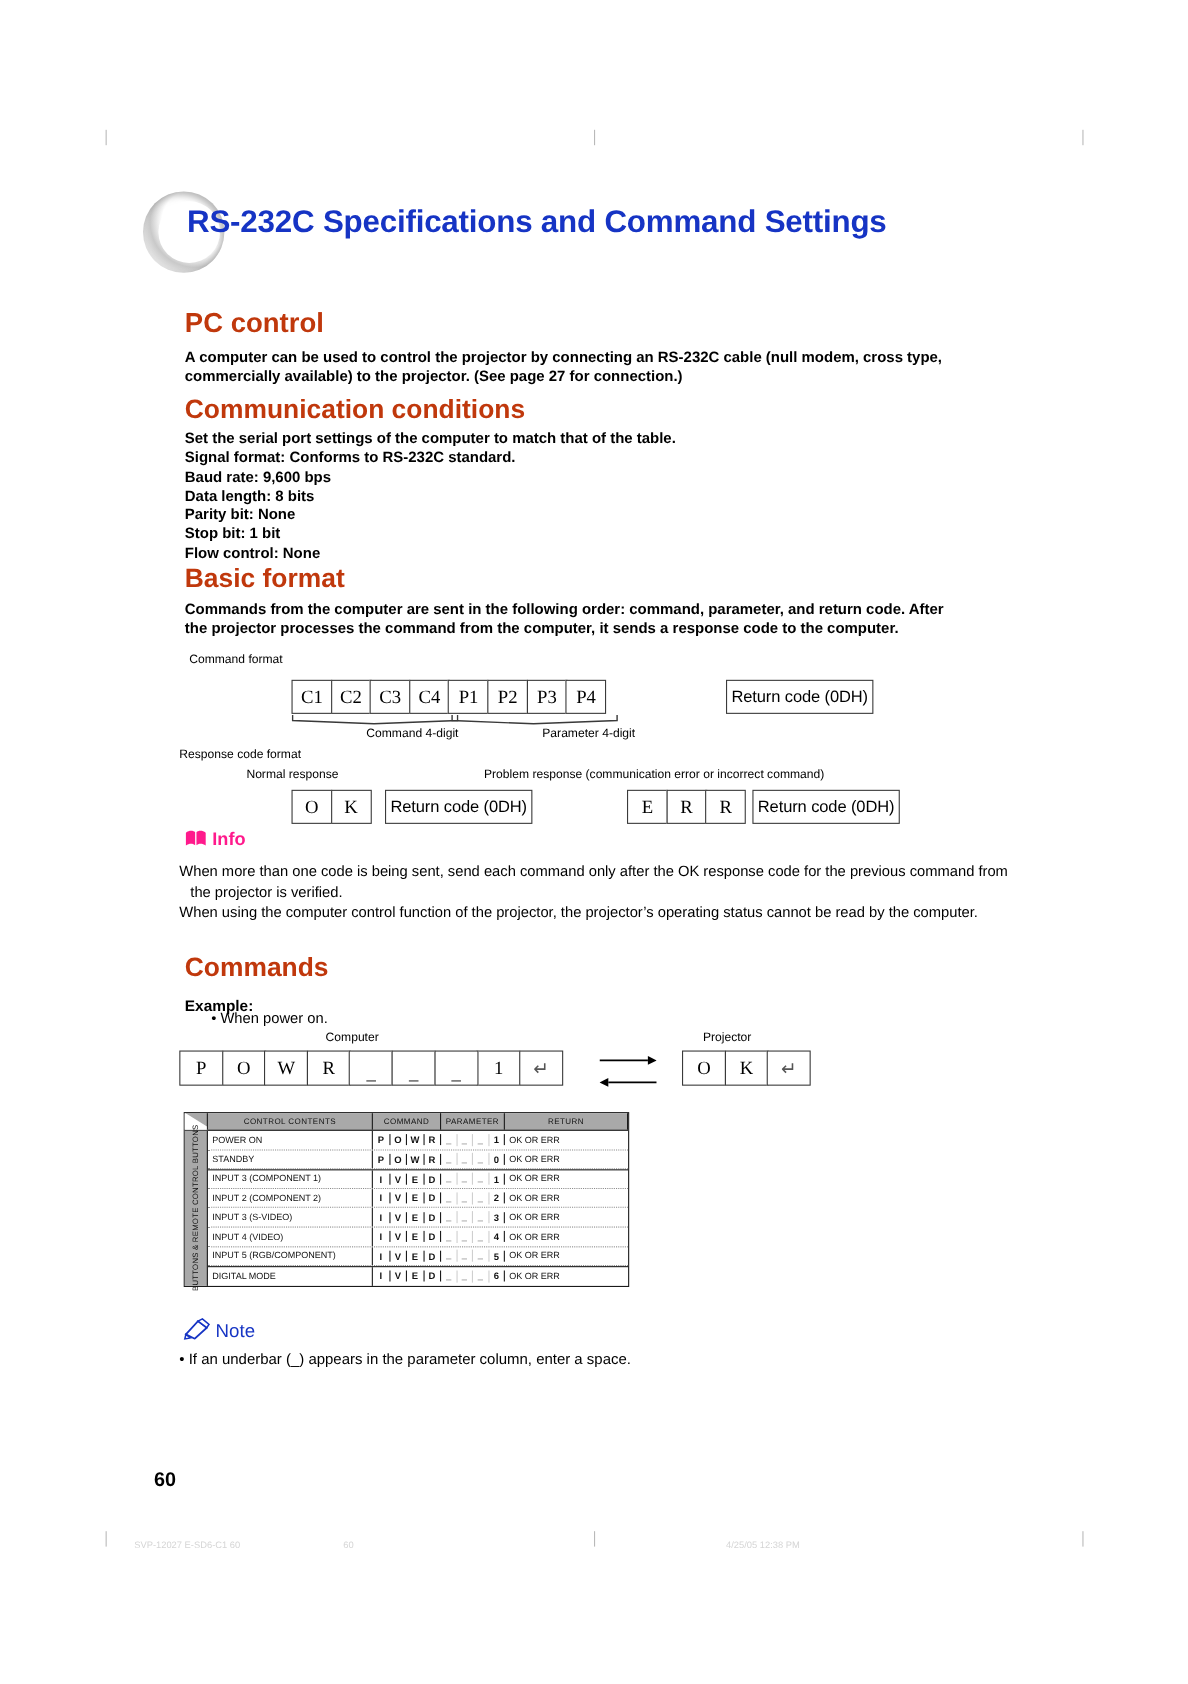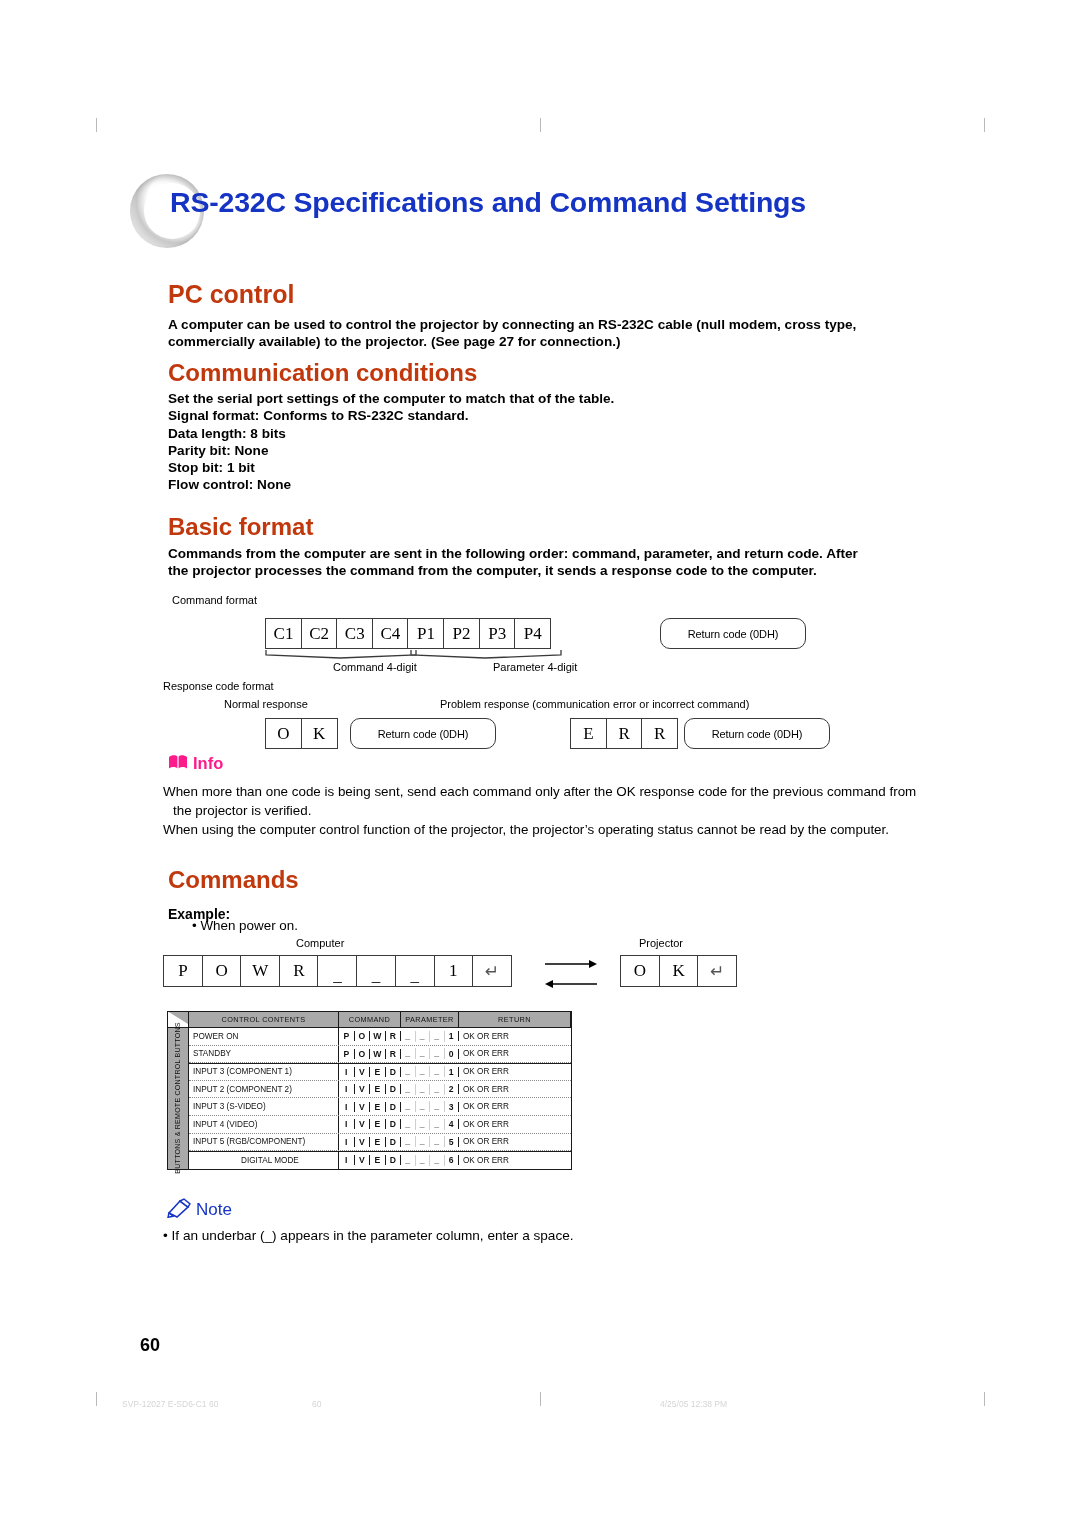--- a/index.html
+++ b/index.html
@@ -114,25 +114,24 @@
     align-items: center;
     justify-content: center;
     font-family: "Liberation Serif", serif;
     font-size: 17px;
     background: #fff;
     box-sizing: border-box;
   }
   .cell:first-child { margin-left: 0; }
   .cell.w1 { width: 37px; height: 31px; }
   .cell.wide {
-    width: 146px; height: 31px;
-    font-size: 11px;
+    width: 134px; height: 31px;
+    font-size: 15px;
     font-family: "Liberation Sans", sans-serif;
     letter-spacing: -0.1px;
-    border-radius: 10px;
   }
   .cell.ex { width: 40px; height: 32px; }
 
   
   .usc { font-size: 17px; position: relative; }
   .usc span { position: relative; top: 5px; }
 
   
   .entr { font-size: 17px; color: #555; }
   .brace-svg { position: absolute; }
@@ -245,21 +244,21 @@
   }
   .ct-rows { flex: 1; }
   .ct-row {
     display: flex;
     height: 17.6px;
     align-items: stretch;
     border-bottom: 1px dotted #8a8a8a;
     box-sizing: border-box;
   }
   .ct-row.solid-top { border-top: 1.4px solid #1a1a1a; }
-  .ct-row.last { border-bottom: none; padding-left: 48px; }
+  .ct-row.last { border-bottom: none; }
   .ct-c {
     display: flex;
     align-items: center;
     box-sizing: border-box;
     font-size: 8.2px;
     color: #111;
   }
   .ct-name { flex: 1; padding-left: 4px; border-right: 1.2px solid #1a1a1a; }
   .ct-cmd { width: 62px; display: flex; }
   .ct-cmd .ch {
@@ -331,20 +330,21 @@
   <div class="h2 s1">PC control</div>
   <div class="body-bold p-pc">
     <span class="body-line">A computer can be used to control the projector by connecting an RS-232C cable (null modem, cross type,</span>
     <span class="body-line">commercially available) to the projector. (See page 27 for connection.)</span>
   </div>
 
   <div class="h2 s2">Communication conditions</div>
   <div class="body-bold p-comm">
     <span class="body-line">Set the serial port settings of the computer to match that of the table.</span>
     <span class="body-line">Signal format: Conforms to RS-232C standard.</span>
+    <span class="body-line">Baud rate: 9,600 bps</span>
     <span class="body-line">Data length: 8 bits</span>
     <span class="body-line">Parity bit: None</span>
     <span class="body-line">Stop bit: 1 bit</span>
     <span class="body-line">Flow control: None</span>
   </div>
 
   <div class="h2 s3">Basic format</div>
   <div class="body-bold p-basic">
     <span class="body-line">Commands from the computer are sent in the following order: command, parameter, and return code. After</span>
     <span class="body-line">the projector processes the command from the computer, it sends a response code to the computer.</span>

